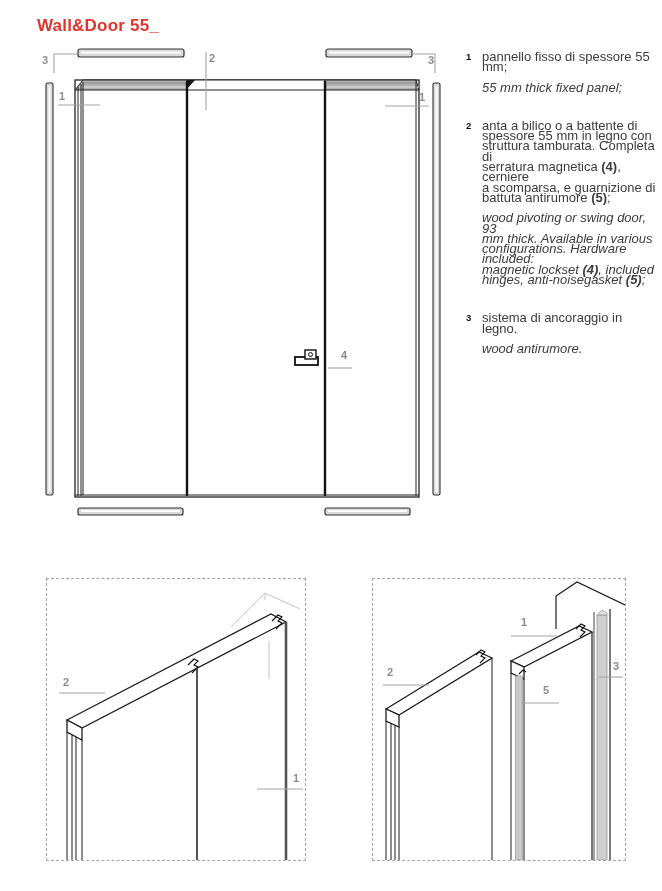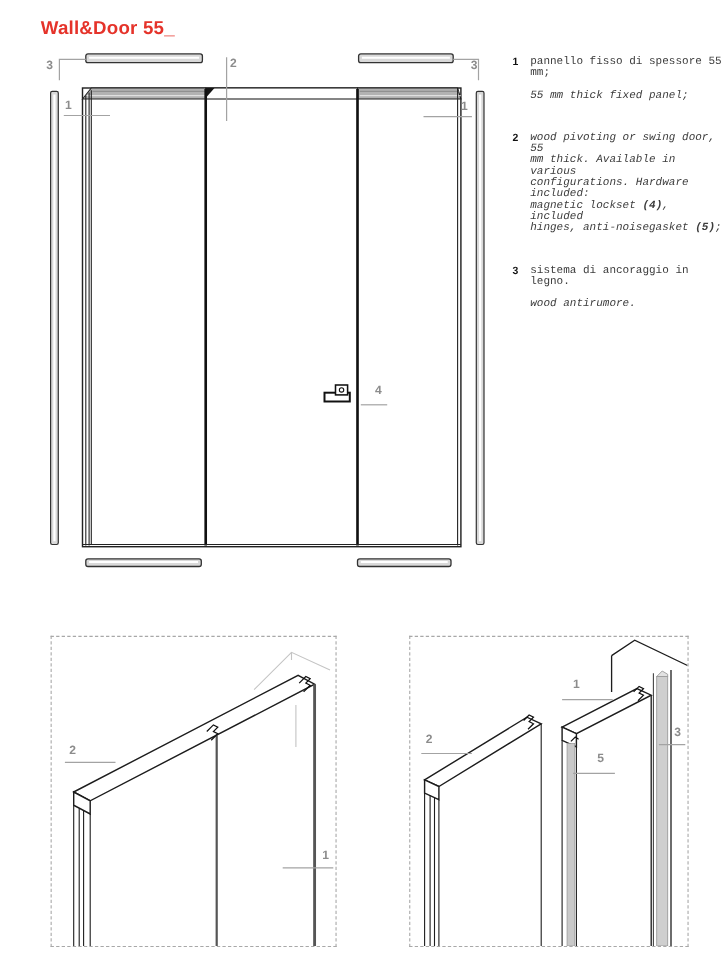--- a/index.html
+++ b/index.html
@@ -14,21 +14,21 @@
   }
   svg { display:block; }
   .main-drawing { position:absolute; left:36px; top:46px; width:414px; height:479px; }
   .callout {
     position:absolute; font-size:11px; font-weight:bold; color:#8c8c8c; line-height:1;
   }
   
   .legend { position:absolute; left:466px; top:52px; width:194px; }
   .legend-item { display:flex; gap:7px; margin-bottom:18px; }
   .legend-item .num { flex:0 0 9px; font-size:9.5px; font-weight:bold; color:#111; line-height:10.3px; }
-  .legend-item .txt { flex:1; font-size:10px; line-height:10.3px;font-family:Liberation Mono, monospace; }
+  .legend-item .txt { flex:1; font-size:13px; line-height:10.3px; }
   .legend-item p { white-space:pre-line; margin:0 0 10px 0; }
   .legend-item p.en { font-style:italic; }
   .legend-item b { font-weight:bold; }
   
   .detail-box { position:absolute; border:1px dashed #a8a8a8; background:#fff; }
   .detail-box.left  { left:46px;  top:578px; width:260px; height:283px; }
   .detail-box.right { left:372px; top:578px; width:254px; height:283px; }
   .detail-box svg { width:100%; height:100%; }
 </style>
 </head>
@@ -120,21 +120,27 @@
   <div class="legend-item">
     <span class="num">1</span>
     <div class="txt">
       <p class="it">pannello fisso di spessore 55 mm;</p>
       <p class="en">55 mm thick fixed panel;</p>
     </div>
   </div>
   <div class="legend-item">
     <span class="num">2</span>
     <div class="txt">
-      <p class="en"><span>wood pivoting or swing door, 55
+      <p class="it"><span>anta a bilico o a battente di
+spessore 55 mm in legno con
+struttura tamburata. Completa di
+serratura magnetica </span><b>(4)</b><span>, cerniere
+a scomparsa, e guarnizione di
+battuta antirumore </span><b>(5)</b><span>;</span></p>
+      <p class="en"><span>wood pivoting or swing door, 93
 mm thick. Available in various
 configurations. Hardware included:
 magnetic lockset </span><b>(4)</b><span>, included
 hinges, anti-noisegasket </span><b>(5)</b><span>;</span></p>
     </div>
   </div>
   <div class="legend-item">
     <span class="num">3</span>
     <div class="txt">
       <p class="it">sistema di ancoraggio in legno.</p>

